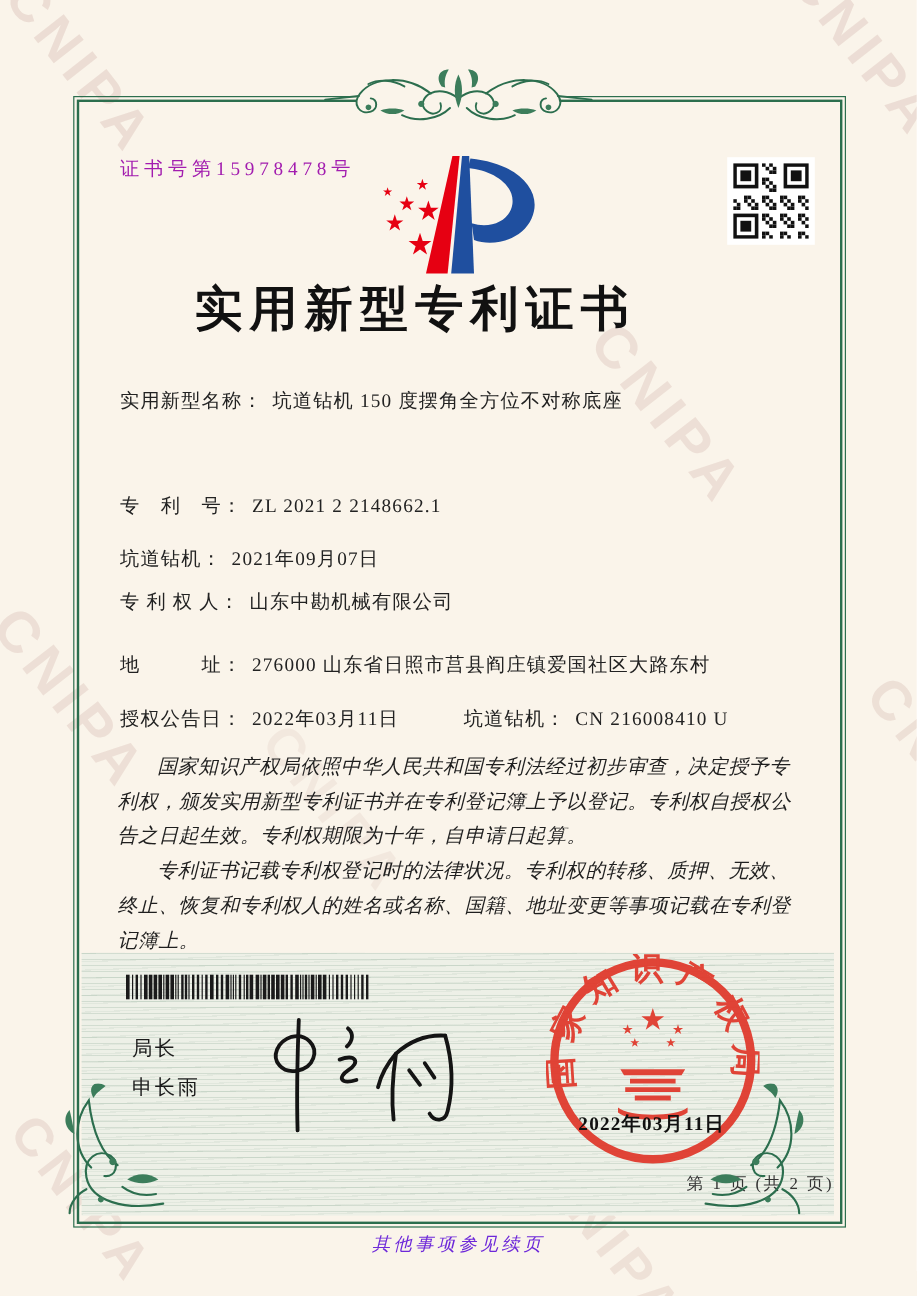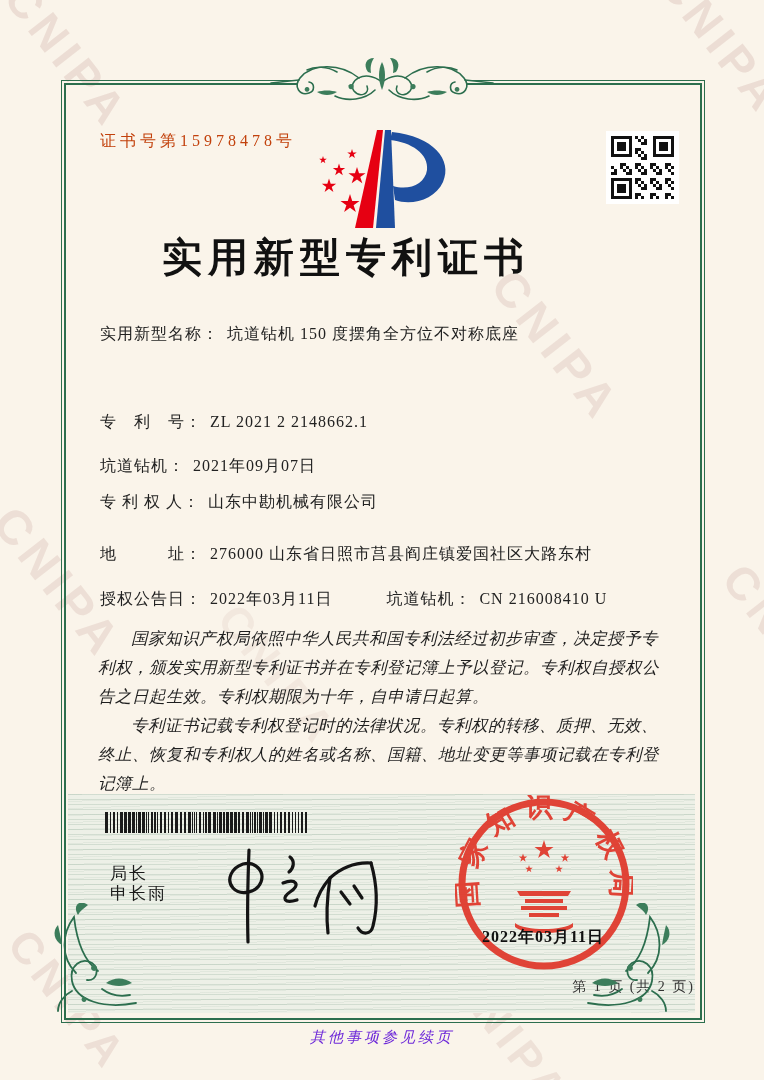--- a/index.html
+++ b/index.html
@@ -30,21 +30,21 @@
     outline:1px solid #2c6e4e;
     outline-offset:2px;
   }
   
   .ornament-top{position:absolute;left:267px;top:50px;z-index:5;}
   .corner-bl{position:absolute;left:48px;top:903px;z-index:6;}
   .corner-br{position:absolute;left:584px;top:903px;z-index:6;}
   
   .cert-no{
     position:absolute;left:100px;top:131px;
-    font-size:16px;letter-spacing:4px;color:#c2410c;
+    font-size:16px;letter-spacing:4px;color:#a21caf;
   }
   .logo{position:absolute;left:295px;top:116px;}
   .qr{position:absolute;left:606px;top:131px;background:#fff;padding:5px;}
   .title{
     position:absolute;left:0;top:230px;width:692px;
     text-align:center;font-size:40px;font-weight:bold;
     letter-spacing:6px;color:#111;
   }
   
   .field-row{
@@ -69,21 +69,21 @@
       repeating-linear-gradient(178deg, rgba(140,170,150,0.12) 0 1px, rgba(0,0,0,0) 1px 7px),
       #edf0e7;
   }
   .barcode{position:absolute;left:37px;top:18px;}
   .signer-title{
     position:absolute;left:42px;top:68px;
     font-family:"Liberation Sans","DejaVu Sans",sans-serif;
     font-size:17px;color:#1a1a1a;letter-spacing:2px;
   }
   .signer-name{
-    position:absolute;left:42px;top:88px;
+    position:absolute;left:42px;top:101px;
     font-family:"Liberation Sans","DejaVu Sans",sans-serif;
     font-size:17px;color:#1a1a1a;letter-spacing:2px;
   }
   .signature{position:absolute;left:125px;top:50px;}
   .seal{position:absolute;left:387px;top:1px;}
   .seal-date{
     position:absolute;left:395px;top:133px;width:160px;
     text-align:center;font-size:16px;font-weight:bold;
     color:#111;letter-spacing:1px;z-index:9;
   }

